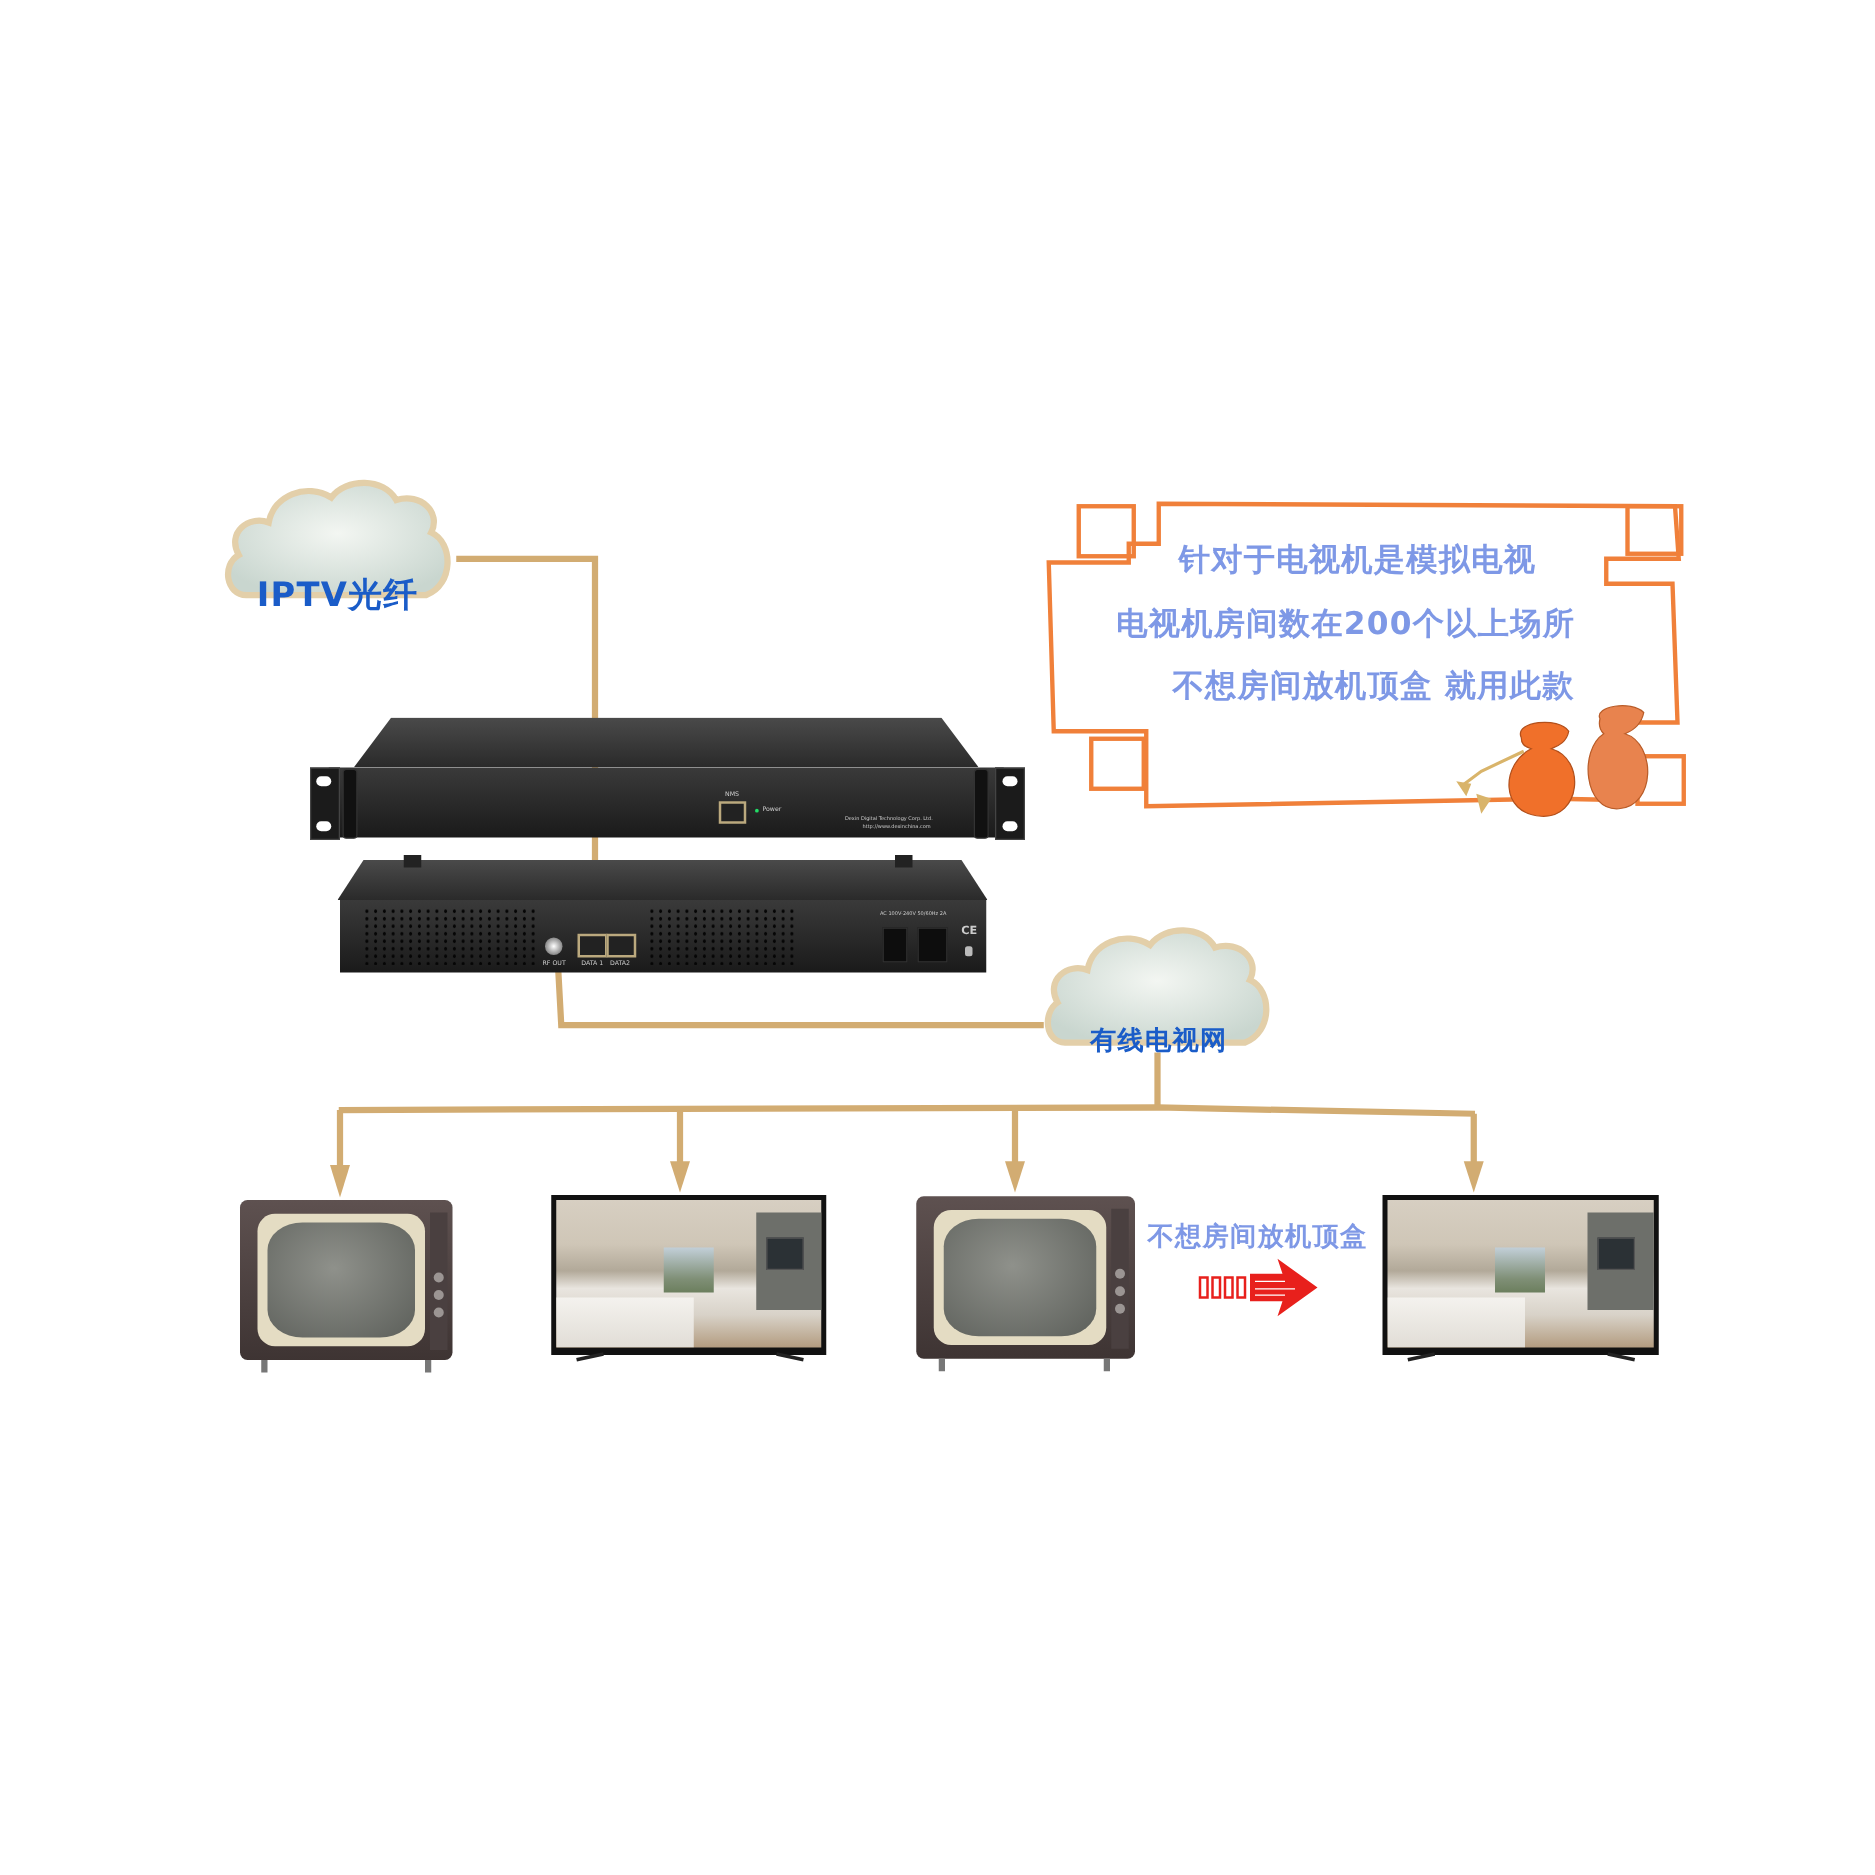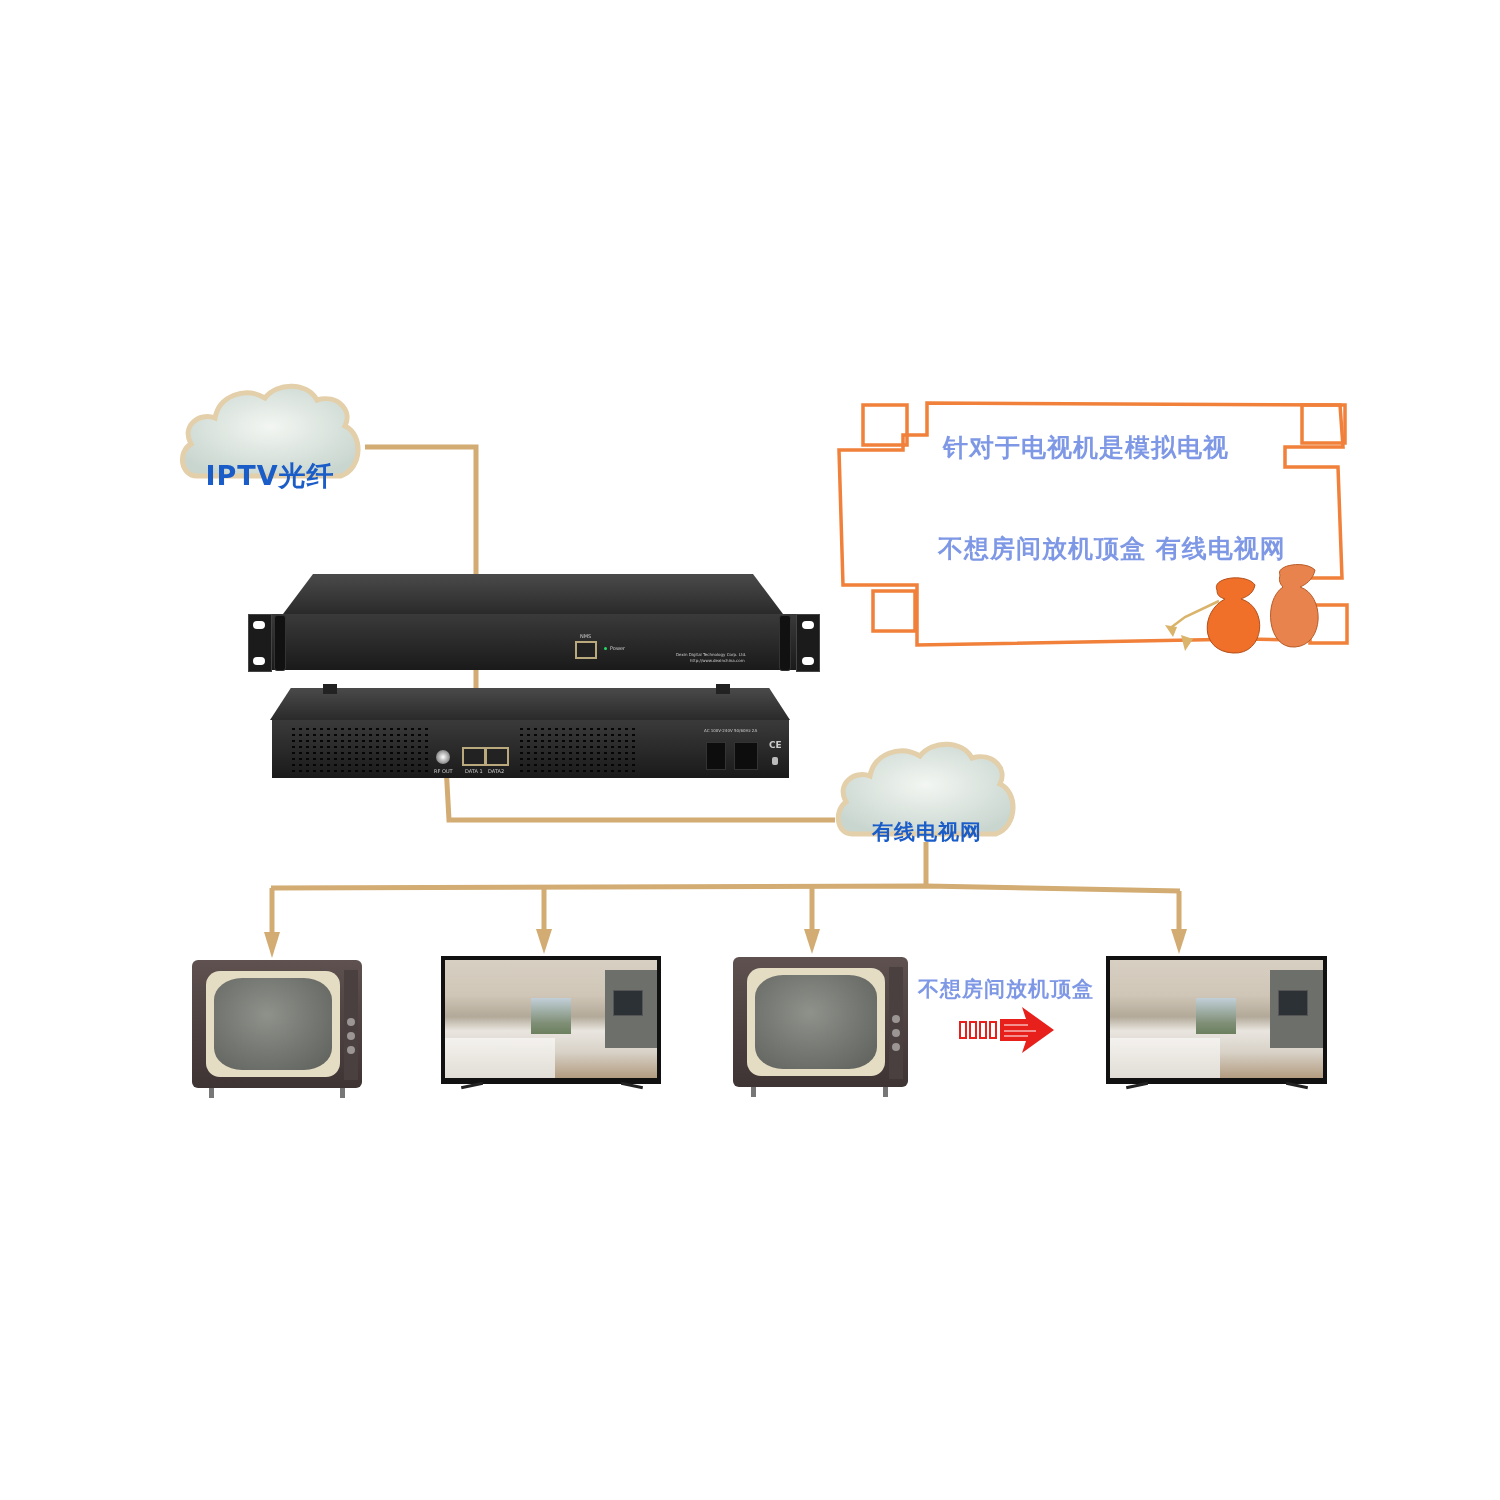--- a/index.html
+++ b/index.html
@@ -140,21 +140,22 @@
   <svg width="520" height="260" viewBox="0 0 520 260">
     <g fill="none" stroke="#f0803a" stroke-width="3.5">
       <path d="M92,8 L505,10 L508,52 L450,52 L450,72 L503,72 L507,183 L460,183 L460,245 L410,244 L82,250 L82,190 L8,190 L4,55 L68,55 L68,40 L92,40 Z"></path>
       <rect x="28" y="10" width="44" height="40"></rect>
       <rect x="467" y="10" width="43" height="38"></rect>
       <rect x="38" y="196" width="42" height="40"></rect>
       <rect x="475" y="210" width="37" height="38"></rect>
     </g>
   </svg>
   <div class="info-line" style="left:108px;top:36px;font-size:25px;">针对于电视机是模拟电视</div>
-  <div class="info-line" style="left:103px;top:137px;font-size:25px;">不想房间放机顶盒 有线电视网</div>
+  <div class="info-line" style="left:58px;top:87px;font-size:25px;">电视机房间数在200个以上场所</div>
+  <div class="info-line" style="left:103px;top:137px;font-size:25px;">不想房间放机顶盒 就用此款</div>
   
   <svg class="abs" style="left:320px;top:160px;" width="200" height="100" viewBox="0 0 200 100">
     <path d="M125,20 C120,10 150,5 160,15 C158,25 150,30 145,32 C170,40 170,90 140,92 C112,94 108,45 128,32 C124,28 124,24 125,20 Z" fill="#e8834e" stroke="#b95c28" stroke-width="1"></path>
     <path d="M62,35 C56,22 92,18 100,30 C98,40 90,42 86,44 C114,52 110,100 78,98 C44,96 46,56 70,44 C64,42 62,40 62,35 Z" fill="#f0702a" stroke="#b2501c" stroke-width="1"></path>
     <path d="M64,46 L30,62 L14,74" stroke="#d9b46a" stroke-width="2.5" fill="none"></path>
     <path d="M10,70 L22,72 L18,82 Z" fill="#d9b46a"></path>
     <path d="M26,80 L38,84 L30,96 Z" fill="#d9b46a"></path>
   </svg>
 </div>
 

